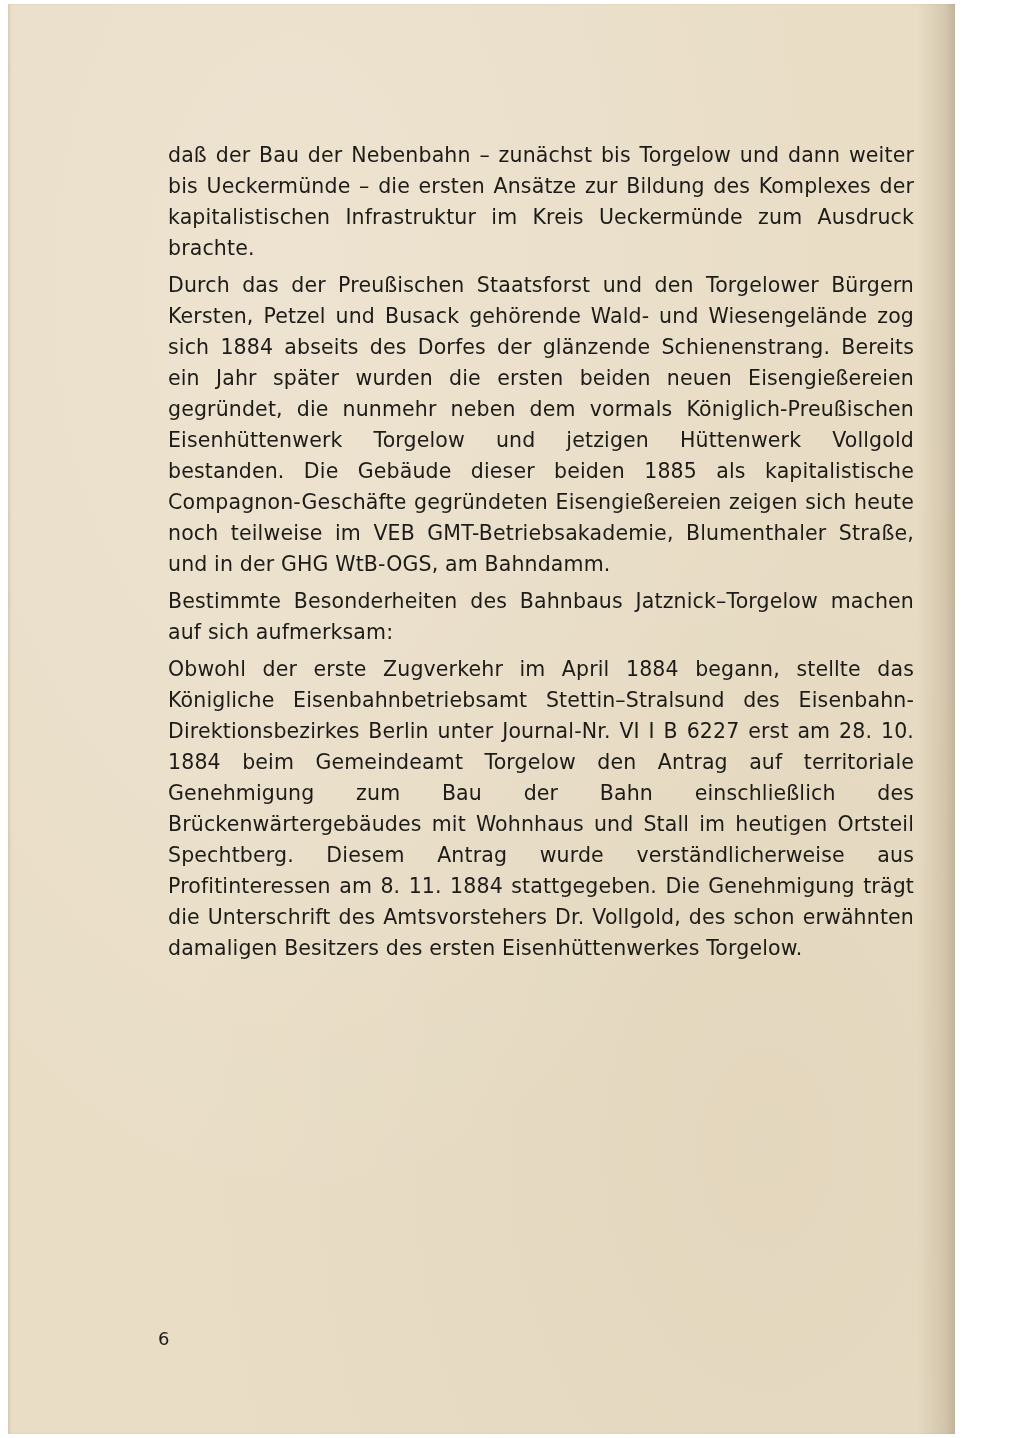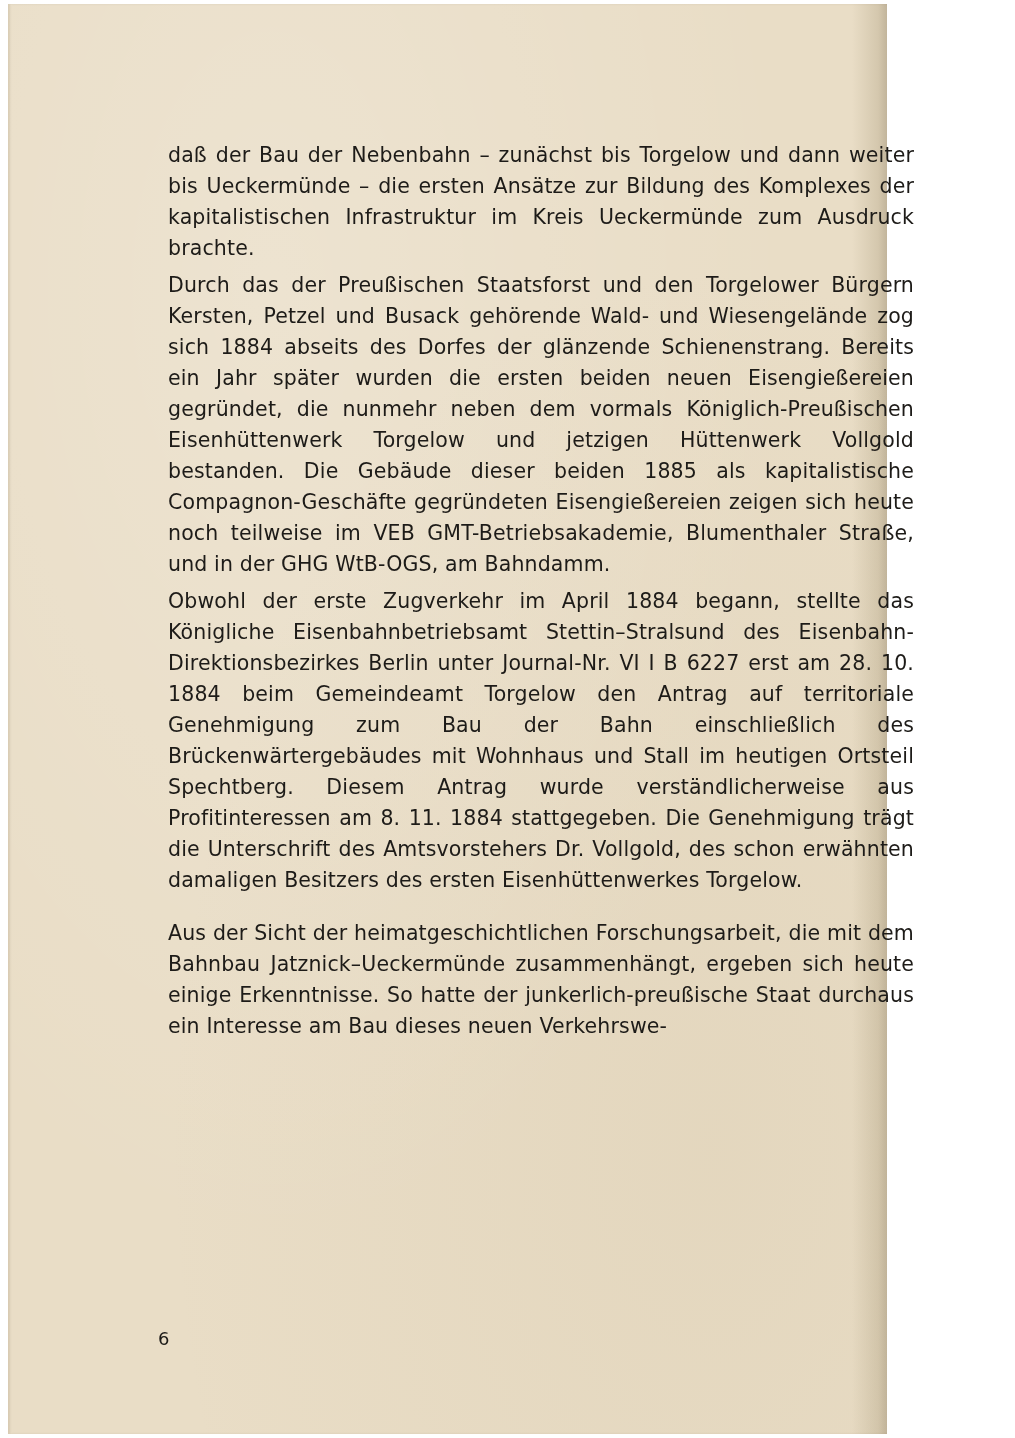--- a/index.html
+++ b/index.html
@@ -10,21 +10,21 @@
     body {
       width: 1015px;
       height: 1438px;
       position: relative;
       overflow: hidden;
     }
     .page {
       position: absolute;
       left: 8px;
       top: 4px;
-      width: 879px;
+      width: 947px;
       height: 1430px;
       background: #e9ddc6;
       background-image:
         radial-gradient(ellipse at 30% 20%, rgba(255,255,255,0.18), rgba(0,0,0,0) 60%),
         radial-gradient(ellipse at 80% 80%, rgba(180,160,120,0.10), rgba(0,0,0,0) 55%),
         linear-gradient(to right, rgba(0,0,0,0) 0%, rgba(0,0,0,0) 96%, rgba(150,135,100,0.25) 99%, rgba(120,105,75,0.35) 100%);
       box-shadow: inset 2px 0 2px rgba(120,100,70,0.15);
     }
     .text-block {
       position: absolute;
@@ -54,17 +54,17 @@
       color: #1d1b18;
     }
   </style>
 </head>
 <body>
 
 <div class="page">
   <div class="text-block">
     <p class="para">daß der Bau der Nebenbahn – zunächst bis Torgelow und dann weiter bis Ueckermünde – die ersten Ansätze zur Bildung des Komplexes der kapitalistischen Infrastruktur im Kreis Ueckermünde zum Ausdruck brachte.</p>
     <p class="para">Durch das der Preußischen Staatsforst und den Torgelower Bür­gern Kersten, Petzel und Busack gehörende Wald- und Wiesenge­lände zog sich 1884 abseits des Dorfes der glänzende Schienen­strang. Bereits ein Jahr später wurden die ersten beiden neuen Eisengießereien gegründet, die nunmehr neben dem vormals Königlich-Preußischen Eisenhüttenwerk Torgelow und jetzigen Hüttenwerk Vollgold bestanden. Die Gebäude dieser beiden 1885 als kapitalistische Compagnon-Geschäfte gegründeten Eisengie­ßereien zeigen sich heute noch teilweise im VEB GMT-Betriebs­akademie, Blumenthaler Straße, und in der GHG WtB-OGS, am Bahndamm.</p>
+    <p class="para">Bestimmte Besonderheiten des Bahnbaus Jatznick–Torgelow ma­chen auf sich aufmerksam:</p>
     <p class="para">Obwohl der erste Zugverkehr im April 1884 begann, stellte das Königliche Eisenbahnbetriebsamt Stettin–Stralsund des Eisen­bahn-Direktionsbezirkes Berlin unter Journal-Nr. VI I B 6227 erst am 28. 10. 1884 beim Gemeindeamt Torgelow den Antrag auf territoriale Genehmigung zum Bau der Bahn einschließlich des Brückenwärtergebäudes mit Wohnhaus und Stall im heutigen Ortsteil Spechtberg. Diesem Antrag wurde verständlicherweise aus Profitinteressen am 8. 11. 1884 stattgegeben. Die Genehmi­gung trägt die Unterschrift des Amtsvorstehers Dr. Vollgold, des schon erwähnten damaligen Besitzers des ersten Eisenhüttenwer­kes Torgelow.</p>
-    <p class="para gap-before">Aus der Sicht der heimatgeschichtlichen Forschungsarbeit, die mit dem Bahnbau Jatznick–Ueckermünde zusammenhängt, ergeben sich heute einige Erkenntnisse. So hatte der junkerlich-preußische Staat durchaus ein Interesse am Bau dieses neuen Verkehrswe-</p>
   </div>
   <div class="page-number">6</div>
 </div>
 
 </body></html>

